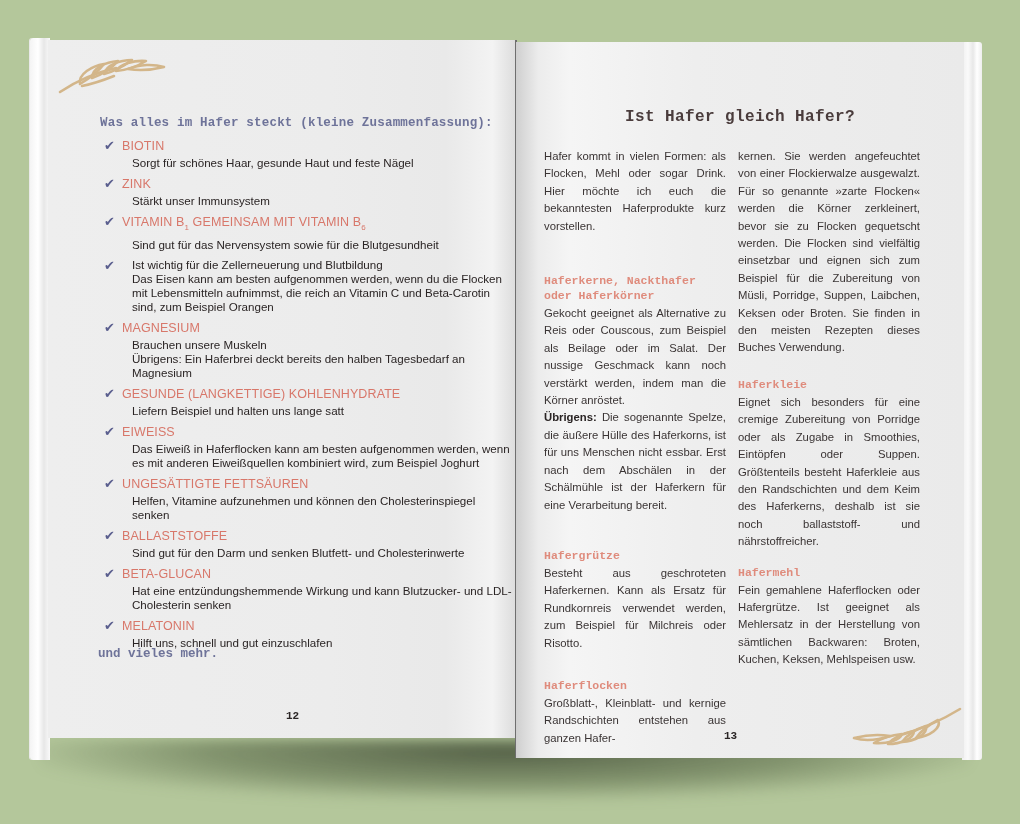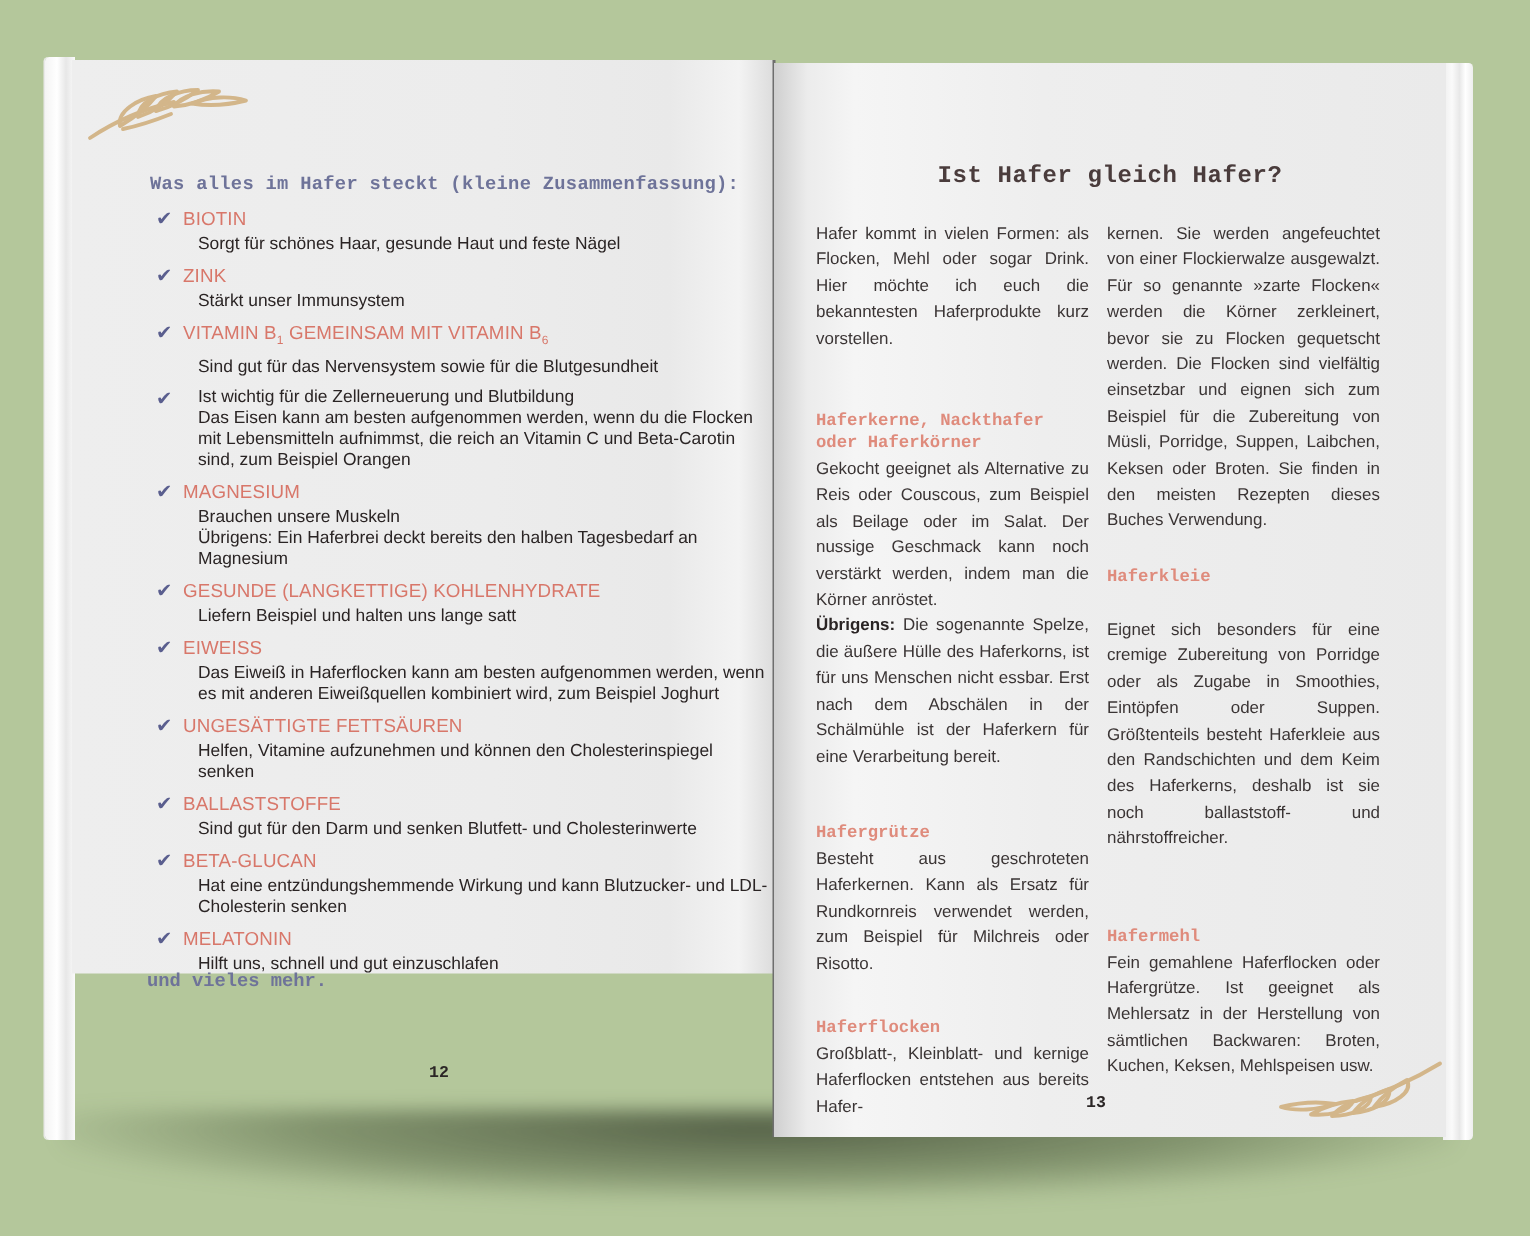--- a/index.html
+++ b/index.html
@@ -19,21 +19,21 @@
     background:linear-gradient(to right,#f4f4f4,#ffffff 40%,#e7e7e7 70%,#fafafa);
     border-radius:3px 0 0 3px;
     box-shadow:-1px 0 0 #e9e9e9;
   }
   .page-stack-right {
     position:absolute; left:962px; top:42px; width:20px; height:718px;
     background:linear-gradient(to right,#efefef,#fafafa 30%,#e8e8e8 55%,#ffffff 75%,#eeeeee);
     border-radius:0 3px 3px 0;
   }
   .page {
-    position:absolute; top:40px; height:609px;
+    position:absolute; top:40px; height:698px;
     color:#2b2626;
   }
   .page-left {
     left:48px; width:468px;
     background:linear-gradient(to right,#eeeeee 0%,#ececec 60%,#e9e9e9 85%,#f3f3f3 95%,#dcdcdc 100%);
   }
   .page-right {
     left:516px; width:448px; top:42px; height:716px;
     background:linear-gradient(to right,#cfcfcf 0%,#ececec 5%,#f5f5f5 12%,#eeeeee 40%,#eaeaea 100%);
   }
@@ -179,30 +179,30 @@
     <p>Hafer kommt in vielen Formen: als Flocken, Mehl oder sogar Drink. Hier möchte ich euch die bekanntesten Haferprodukte kurz vorstellen.</p>
 
     <h3 style="margin-top:38px;">Haferkerne, Nackthafer oder Haferkörner</h3>
     <p style="margin-top:2px;">Gekocht geeignet als Alternative zu Reis oder Couscous, zum Beispiel als Beilage oder im Salat. Der nussige Geschmack kann noch verstärkt werden, indem man die Körner anröstet.</p>
     <p><span class="bold">Übrigens:</span><span> Die sogenannte Spelze, die äußere Hülle des Haferkorns, ist für uns Menschen nicht essbar. Erst nach dem Abschälen in der Schälmühle ist der Haferkern für eine Verarbeitung bereit.</span></p>
 
     <h3 style="margin-top:34px;">Hafergrütze</h3>
     <p style="margin-top:2px;">Besteht aus geschroteten Haferkernen. Kann als Ersatz für Rundkornreis verwendet werden, zum Beispiel für Milchreis oder Risotto.</p>
 
     <h3 style="margin-top:26px;">Haferflocken</h3>
-    <p style="margin-top:2px;">Großblatt-, Kleinblatt- und kernige Haferflocken entstehen aus bereits Hafer-</p>
+    <p style="margin-top:2px;">Großblatt-, Kleinblatt- und kernige Randschichten entstehen aus ganzen Hafer-</p>
   </div>
 
   <div class="col col-b">
     <p>kernen. Sie werden angefeuchtet von einer Flockierwalze ausgewalzt. Für so genannte »zarte Flocken« werden die Körner zerkleinert, bevor sie zu Flocken gequetscht werden. Die Flocken sind vielfältig einsetzbar und eignen sich zum Beispiel für die Zubereitung von Müsli, Porridge, Suppen, Laibchen, Keksen oder Broten. Sie finden in den meisten Rezepten dieses Buches Verwendung.</p>
 
     <h3 style="margin-top:20px;">Haferkleie</h3>
-    <p style="margin-top:20px;">Eignet sich besonders für eine cremige Zubereitung von Porridge oder als Zugabe in Smoothies, Eintöpfen oder Suppen. Größtenteils besteht Haferkleie aus den Randschichten und dem Keim des Haferkerns, deshalb ist sie noch ballaststoff- und nährstoffreicher.</p>
-
-    <h3 style="margin-top:48px;">Hafermehl</h3>
+    <p style="margin-top:2px;">Eignet sich besonders für eine cremige Zubereitung von Porridge oder als Zugabe in Smoothies, Eintöpfen oder Suppen. Größtenteils besteht Haferkleie aus den Randschichten und dem Keim des Haferkerns, deshalb ist sie noch ballaststoff- und nährstoffreicher.</p>
+
+    <h3 style="margin-top:14px;">Hafermehl</h3>
     <p style="margin-top:2px;">Fein gemahlene Haferflocken oder Hafergrütze. Ist geeignet als Mehlersatz in der Herstellung von sämtlichen Backwaren: Broten, Kuchen, Keksen, Mehlspeisen usw.</p>
   </div>
 
   <div class="page-num" style="left:208px;top:688px;text-align:center;">13</div>
 
   <svg class="wheat" style="left:334px;top:664px;" width="112" height="42" viewBox="0 0 112 42">
     <g fill="none" stroke="#d3b68a" stroke-width="2.6" stroke-linecap="round" stroke-linejoin="round">
       <path d="M110 3 C 92 14, 74 22, 54 28"></path>
       <path d="M88 14 C 92 22, 80 30, 66 32 C 72 24, 80 18, 88 14 Z"></path>
       <path d="M76 20 C 78 29, 64 35, 52 36 C 58 28, 66 23, 76 20 Z"></path>

